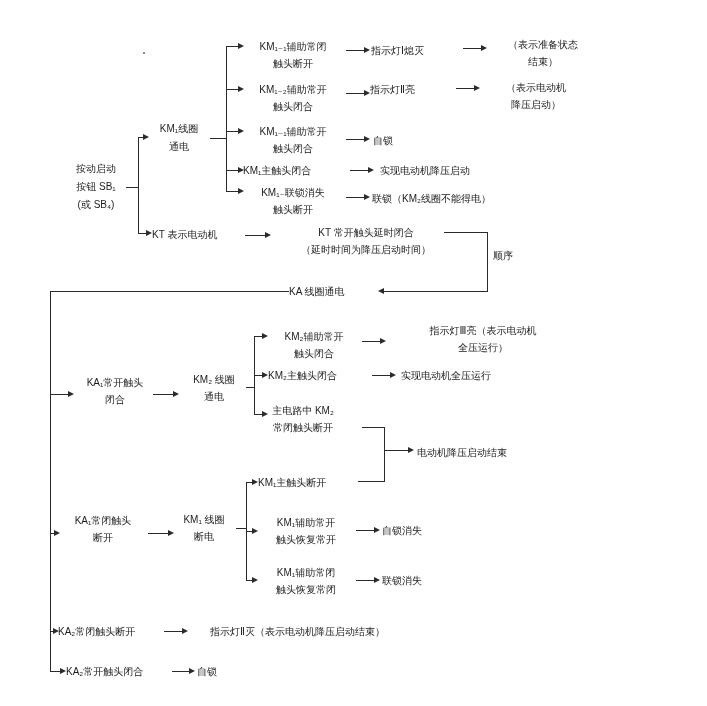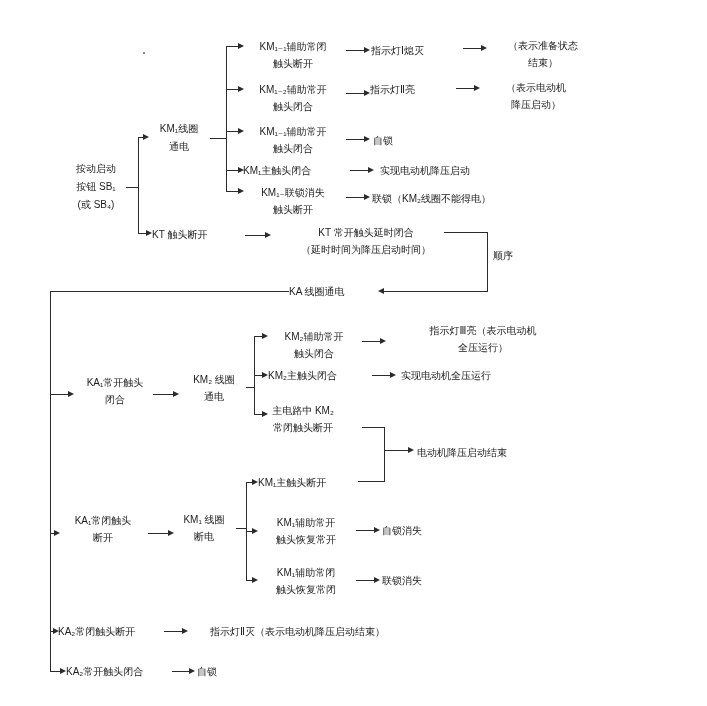--- a/index.html
+++ b/index.html
@@ -56,21 +56,21 @@
   <div class="arr" style="left:226px;top:170px;width:16px;"></div>
   <div class="arr" style="left:226px;top:191px;width:16px;"></div>
 
   <div class="t c" style="left:243px;top:38px;width:100px;">
     <div>KM₁₋₁辅助常闭</div>
     <div>触头断开</div>
   </div>
   <div class="arr" style="left:346px;top:50px;width:22px;"></div>
   <div class="t" style="left:371px;top:42px;">指示灯Ⅰ熄灭</div>
   <div class="arr" style="left:463px;top:48px;width:22px;"></div>
-  <div class="t c" style="left:487px;top:37px;width:112px;">
+  <div class="t c" style="left:487px;top:37px;width:112px;font-family:Liberation Mono, monospace;">
     <div>（表示准备状态</div>
     <div>结束）</div>
   </div>
 
   <div class="t c" style="left:243px;top:81px;width:100px;">
     <div>KM₁₋₂辅助常开</div>
     <div>触头闭合</div>
   </div>
   <div class="arr" style="left:346px;top:93px;width:22px;"></div>
   <div class="t" style="left:370px;top:81px;">指示灯Ⅱ亮</div>
@@ -91,21 +91,21 @@
   <div class="arr" style="left:350px;top:170px;width:22px;"></div>
   <div class="t" style="left:380px;top:162px;">实现电动机降压启动</div>
 
   <div class="t c" style="left:243px;top:184px;width:100px;">
     <div>KM₁₋联锁消失</div>
     <div>触头断开</div>
   </div>
   <div class="arr" style="left:346px;top:197px;width:22px;"></div>
   <div class="t" style="left:372px;top:190px;">联锁（KM₂线圈不能得电）</div>
 
-  <div class="t" style="left:152px;top:226px;">KT 触头断开</div>
+  <div class="t" style="left:152px;top:226px;">KT 表示电动机</div>
   <div class="arr" style="left:245px;top:235px;width:24px;"></div>
   <div class="t c" style="left:272px;top:224px;width:188px;">
     <div>KT 常开触头延时闭合</div>
     <div>（延时时间为降压启动时间）</div>
   </div>
 
   <div class="lh" style="left:444px;top:232px;width:44px;"></div>
   <div class="lv" style="left:487px;top:232px;height:60px;"></div>
   <div class="arr arr-l" style="left:380px;top:291px;width:107px;"></div>
   <div class="t" style="left:493px;top:248px;font-family:Liberation Mono, monospace;">顺序</div>

